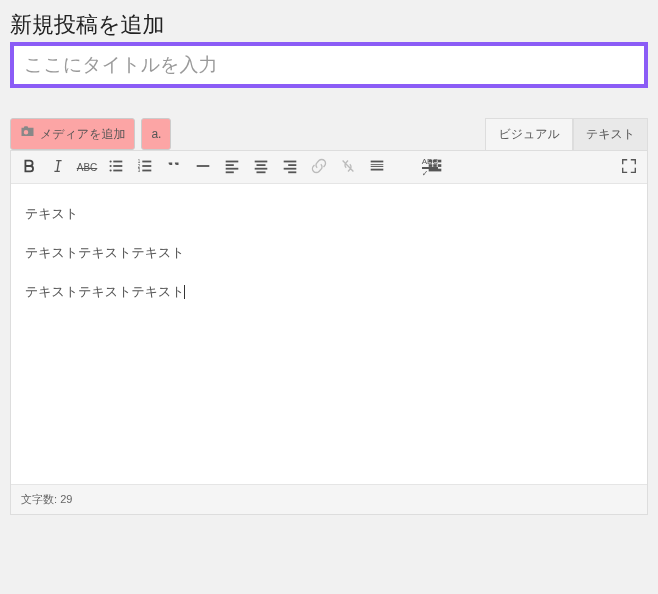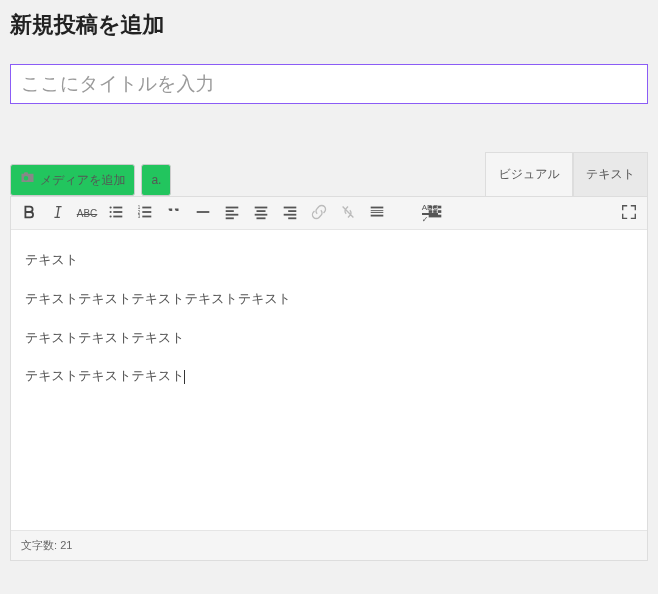--- a/index.html
+++ b/index.html
@@ -1,25 +1,25 @@
 <!DOCTYPE html>
 <html><head>
   <meta charset="utf-8">
   <style>
     * { margin:0; padding:0; box-sizing:border-box; }
     body { font-family:"Hiragino Sans","Hiragino Kaku Gothic Pro","Meiryo",sans-serif; background:#f1f1f1; width:658px; height:594px; padding:10px; font-size:13px; color:#333; }
-    .page-title { font-size:22px; font-weight:700; color:#222; margin-bottom:24px; }
-    .title-input { width:100%; font-size:19px; padding:8px 10px; background:#fff; border:1px solid #8b5cf6; color:#999; margin-bottom:30px; }
+    .page-title { font-size:22px; font-weight:400; color:#222; margin-bottom:2px; }
+    .title-input { width:100%; font-size:19px; padding:8px 10px; background:#fff; border:4px solid #8b5cf6; color:#999; margin-bottom:30px; }
     .title-input::placeholder{color:#9a9a9a;}
     .row { display:flex; align-items:flex-end; margin-bottom:0; }
     .buttons { display:flex; gap:6px; }
-    .btn { background:#22c55e; border:1px solid #ccc; border-radius:3px; padding:5px 9px; font-size:12px; color:#555; cursor:pointer; display:inline-flex; align-items:center; gap:5px; line-height:1.4; }
+    .btn { background:#fca5a5; border:1px solid #ccc; border-radius:3px; padding:5px 9px; font-size:12px; color:#555; cursor:pointer; display:inline-flex; align-items:center; gap:5px; line-height:1.4; }
     .btn svg{width:15px;height:15px;fill:#888;}
     .tabs { margin-left:auto; display:flex; border-bottom:none;}
-    .tab{padding:13px 12px;font-size:12px;cursor:pointer;border:1px solid transparent;border-bottom:none;color:#555;margin-top:18px;}
+    .tab{padding:7px 12px;font-size:12px;cursor:pointer;border:1px solid transparent;border-bottom:none;color:#555;}
     .tab.active{background:#f5f5f5;border-color:#ddd;color:#555; border-radius:0;}
     .tab.inactive{background:#e9e9e9;border-color:#ddd;color:#555;}
     .editor{border:1px solid #ddd;background:#fff;}
     .toolbar{background:#f5f5f5;border-bottom:1px solid #e5e5e5;padding:3px 4px;display:flex;align-items:center;gap:1px;}
     .tbtn{width:28px;height:26px;display:flex;align-items:center;justify-content:center;border:1px solid transparent;cursor:pointer;color:#555;}
     .tbtn svg{width:18px;height:18px;fill:#555;}
     .tbtn.dis svg{fill:#bbb;}
     .spacer{flex:1;}
     .content{min-height:300px;padding:20px 14px;font-size:13px;color:#555;line-height:1.6;}
     .content p{margin-bottom:18px;}
@@ -157,23 +157,22 @@
       </div>
     <div class="spacer"></div>
     <div class="tbtn">
         <span><svg viewBox="0 0 20 20">
             <path d="M3 8V3h5M17 8V3h-5M3 12v5h5M17 12v5h-5" fill="none" stroke="#555" stroke-width="1.5"></path>
           </svg></span>
       </div>
   </div>
   <div class="content">
     <p>テキスト</p>
-    <p>テキストテキストテキストテキストテキスト</p>
     <p>テキストテキストテキスト</p>
     <p><span>テキストテキストテキスト</span><span class="cursor"></span></p>
   </div>
   <div class="statusbar">
-    <span>文字数:</span> <span>21</span>
+    <span>文字数:</span> <span>29</span>
   </div>
 </div>
 
 
 
 
 </body></html>

